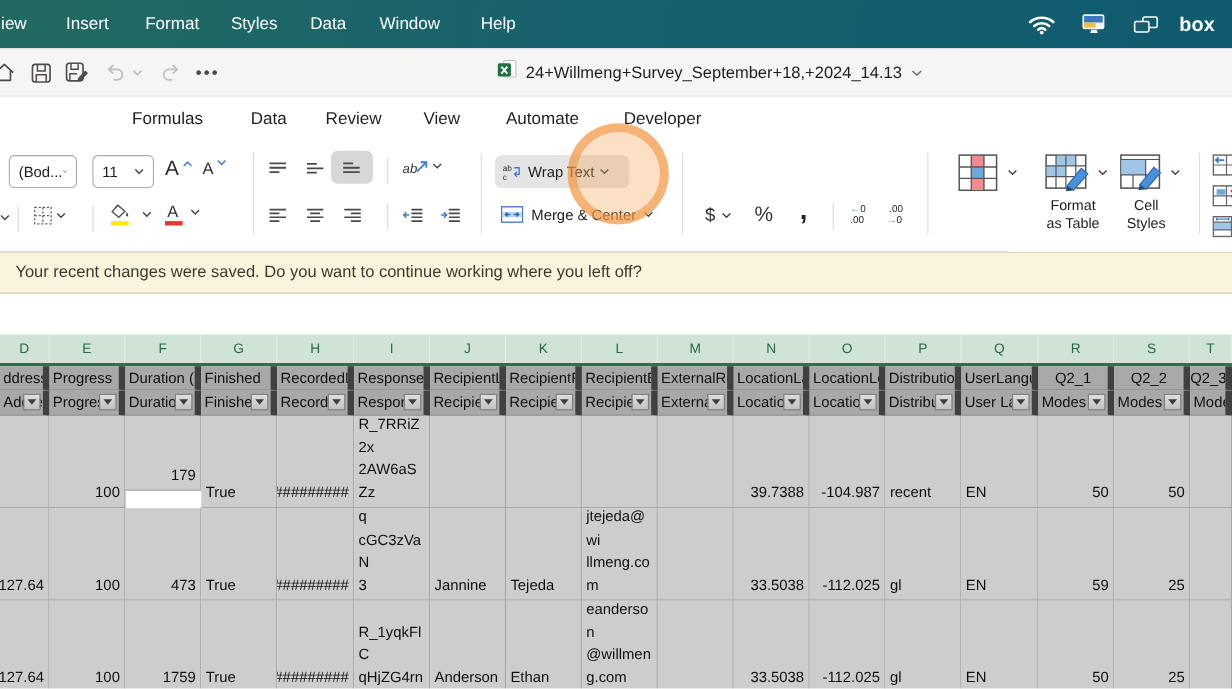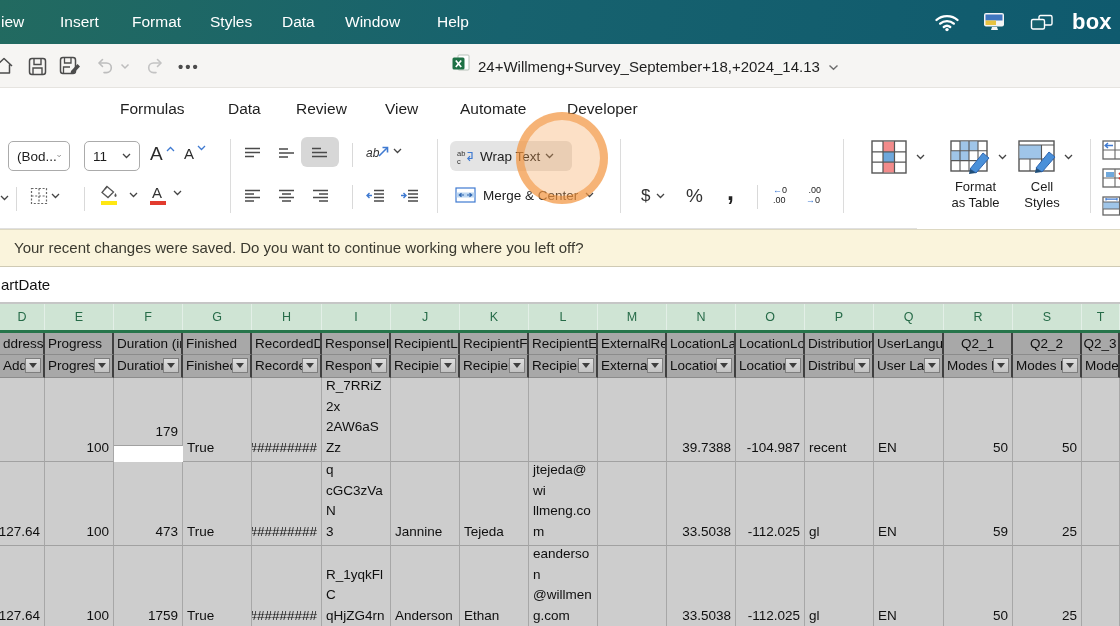--- a/index.html
+++ b/index.html
@@ -4,21 +4,21 @@
 <style>
   html,body{margin:0;padding:0;background:#e9e9e9;}
   .screen{position:relative;width:1120px;height:626px;overflow:hidden;background:#fff;
           font-family:"Liberation Sans",sans-serif;-webkit-font-smoothing:antialiased;}
 
   
   .menubar{position:absolute;left:0;top:0;width:1120px;height:44px;
            background:linear-gradient(100deg,#226a60 0%,#17626e 45%,#0f5a6e 100%);}
   .menu-item{position:absolute;top:0;height:44px;line-height:44px;color:#fff;font-size:15.5px;}
   .mb-right{position:absolute;top:0;height:44px;display:flex;align-items:center;}
-  .box-logo{color:#fff;font-size:22px;font-weight:700;letter-spacing:.2px;}
+  .box-logo{color:#fff;font-size:18px;font-weight:700;letter-spacing:.2px;}
 
   
   .toolbar{position:absolute;left:0;top:44px;width:1120px;height:44px;background:#f6f5f3;
            border-bottom:1px solid #e6e4e0;box-sizing:border-box;}
   .qat{position:absolute;top:0;height:44px;display:flex;align-items:center;}
   .titlegrp{position:absolute;left:452px;top:0;height:44px;display:flex;align-items:center;gap:8px;}
   .filename{font-size:15px;color:#1e1e1e;}
 
   
   .tabs{position:absolute;left:0;top:88px;width:1120px;height:39px;background:#fff;}
@@ -60,21 +60,21 @@
   .fbar{position:absolute;left:0;top:267px;width:1120px;height:37px;background:#fff;
         border-bottom:2px solid #c6c6c6;box-sizing:border-box;}
   .fval{position:absolute;left:1px;top:0;height:35px;line-height:35px;font-size:15px;color:#111;}
 
   
   .lettersrow{position:absolute;left:0;top:304px;width:1120px;height:29px;display:flex;
               background:#cfe4d4;border-bottom:3px solid #26744a;box-sizing:border-box;}
   .colletter{height:26px;line-height:26px;text-align:center;font-size:12.5px;color:#266b48;
              border-right:1px solid #e3efe7;box-sizing:border-box;flex:none;}
   .hrow{position:absolute;left:0;display:flex;}
-  .hcell{box-sizing:border-box;background:#a8a8a8;border-right:2px solid #404040;
+  .hcell{box-sizing:border-box;background:#a8a8a8;border-right:6px solid #404040;
          border-bottom:1px solid #8c8c8c;font-size:13.5px;color:#0f0f0f;
          white-space:nowrap;overflow:hidden;flex:none;padding-left:3px;}
   .h1{height:22px;line-height:21px;}
   .h2{height:23px;line-height:22px;position:relative;padding-right:2px;}
   .hcenter{text-align:center;padding-left:0;}
   .fbtn{position:absolute;right:2px;top:3px;width:16px;height:15px;
         background:linear-gradient(#dedede,#c2c2c2);border:1px solid #7e7e7e;box-sizing:border-box;
         display:flex;align-items:center;justify-content:center;}
   .tri{width:0;height:0;border-left:4px solid transparent;border-right:4px solid transparent;
        border-top:5px solid #3e3e3e;}
@@ -437,23 +437,20 @@
       </svg>
     </div>
   </div>
 
   <div class="annotation"></div>
 
   <div class="notif">
     <span>Your recent changes were saved. Do you want to continue working where you left off?</span>
   </div>
 
-  <div class="fbar">
-    <span class="fval">artDate</span>
-  </div>
 
   <div class="lettersrow" id="letters">
       <div class="colletter" style="width: 45px;">D</div>
       <div class="colletter" style="width: 69px;">E</div>
       <div class="colletter" style="width: 69px;">F</div>
       <div class="colletter" style="width: 69px;">G</div>
       <div class="colletter" style="width: 70px;">H</div>
       <div class="colletter" style="width: 69px;">I</div>
       <div class="colletter" style="width: 69px;">J</div>
       <div class="colletter" style="width: 69px;">K</div>

